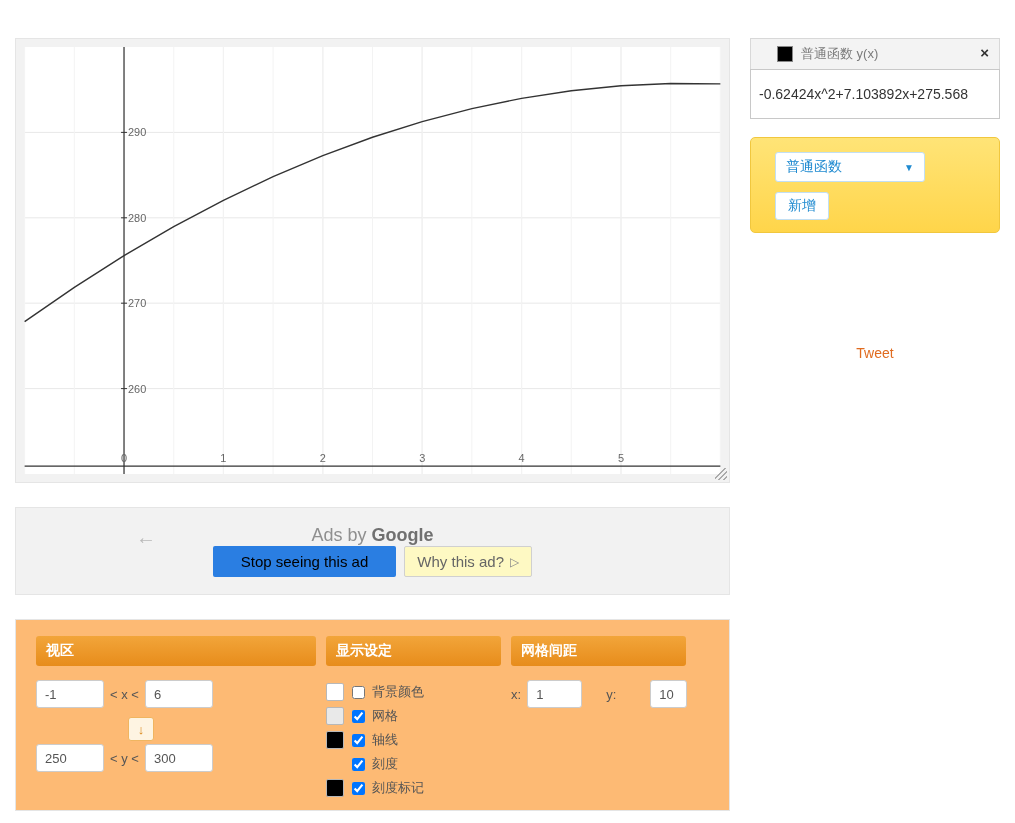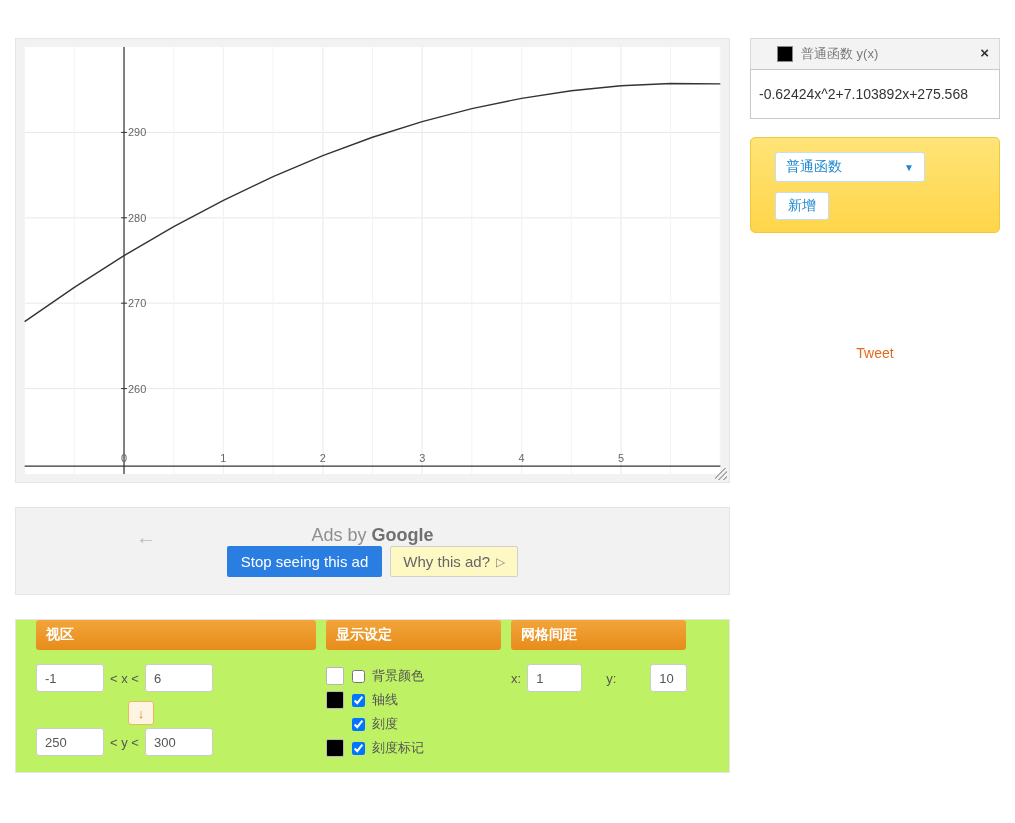--- a/index.html
+++ b/index.html
@@ -57,37 +57,37 @@
     display:flex; flex-direction:column; align-items:center; justify-content:center;
   }
   .ads-back {
     position:absolute; left:120px; top:18px;
     color:#b9b9b9; font-size:20px;
   }
   .ads-title { color:#8f8f8f; font-size:18px; margin-bottom:0; }
   .ads-google { font-weight:bold; color:#707070; }
   .ads-btns { display:flex; gap:8px; align-items:center; }
   .btn-blue {
-    background:#2a7ee2; color:#ffffff; border:none; padding:7px 14px;
+    background:#2a7ee2; color:#000000; border:none; padding:7px 28px;
     font-size:15px; border-radius:2px;
   }
   .btn-out {
     background:#fef9c3; border:1px solid #d0d0d0; color:#666;
     padding:6px 12px; font-size:15px; border-radius:2px;
     display:flex; align-items:center; gap:6px;
   }
   .tri { font-size:12px; color:#888; }
 
   
   .settings-panel {
     margin: 24px 0 0 15px;
     width: 715px;
-    background: #bef264;
+    background: #fdba74;
     border: 1px solid #e5e5e5;
-    padding: 0 20px 10px 20px;
+    padding: 16px 20px 10px 20px;
     display:flex;
     gap: 0;
   }
   .settings-col { display:flex; flex-direction:column; }
   .col-view { width: 290px; }
   .col-disp { width: 185px; }
   .col-grid { width: 185px; }
   .section-hdr {
     background: linear-gradient(#f2a53a,#e78c1b);
     color:#fff;
@@ -249,20 +249,25 @@
 
       <div class="settings-col col-disp">
         <div class="section-hdr">显示设定</div>
         <div id="disp-rows">
             <div class="disp-row">
               <span class="swatch sw-white"></span>
               <input type="checkbox" class="cb" style="">
               <span>背景颜色</span>
             </div>
             <div class="disp-row">
+              <span class="swatch sw-lgrey"></span>
+              <input type="checkbox" class="cb" checked="" style="">
+              <span>网格</span>
+            </div>
+            <div class="disp-row">
               <span class="swatch sw-black"></span>
               <input type="checkbox" class="cb" checked="" style="">
               <span>轴线</span>
             </div>
             <div class="disp-row">
               <span style="width: 18px; display: inline-block;"></span>
               <input type="checkbox" class="cb" checked="" style="">
               <span>刻度</span>
             </div>
             <div class="disp-row">

